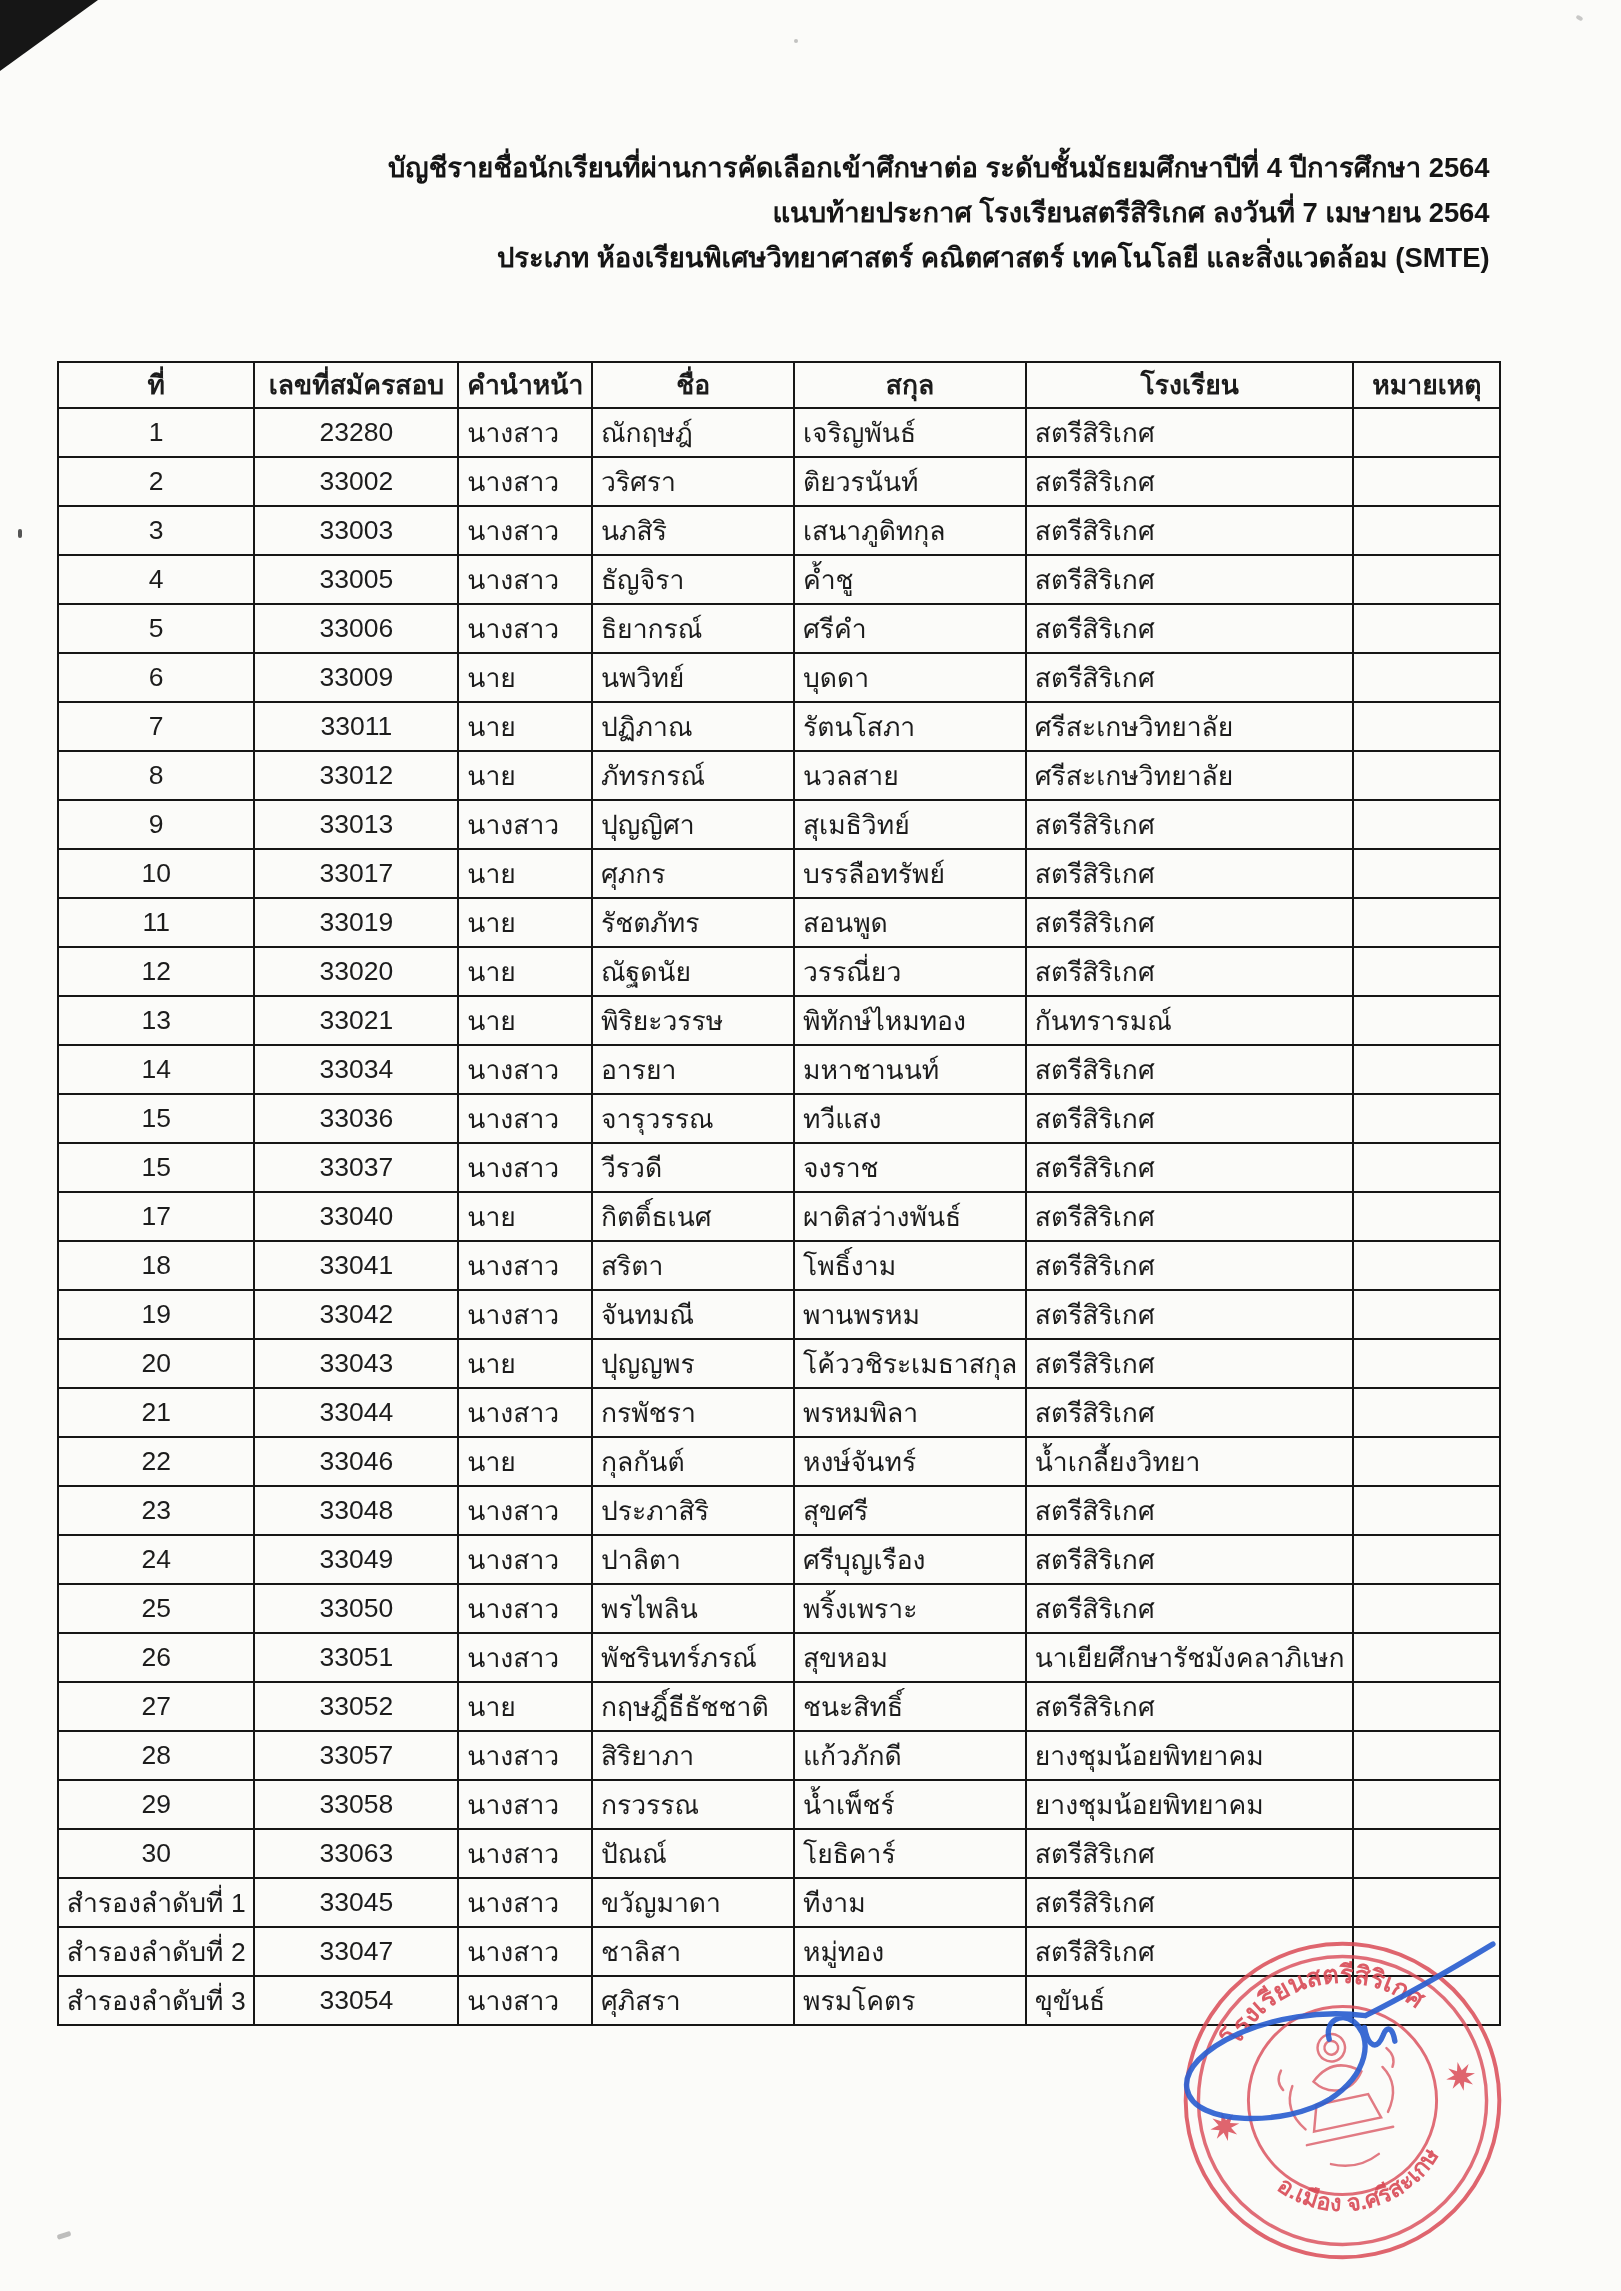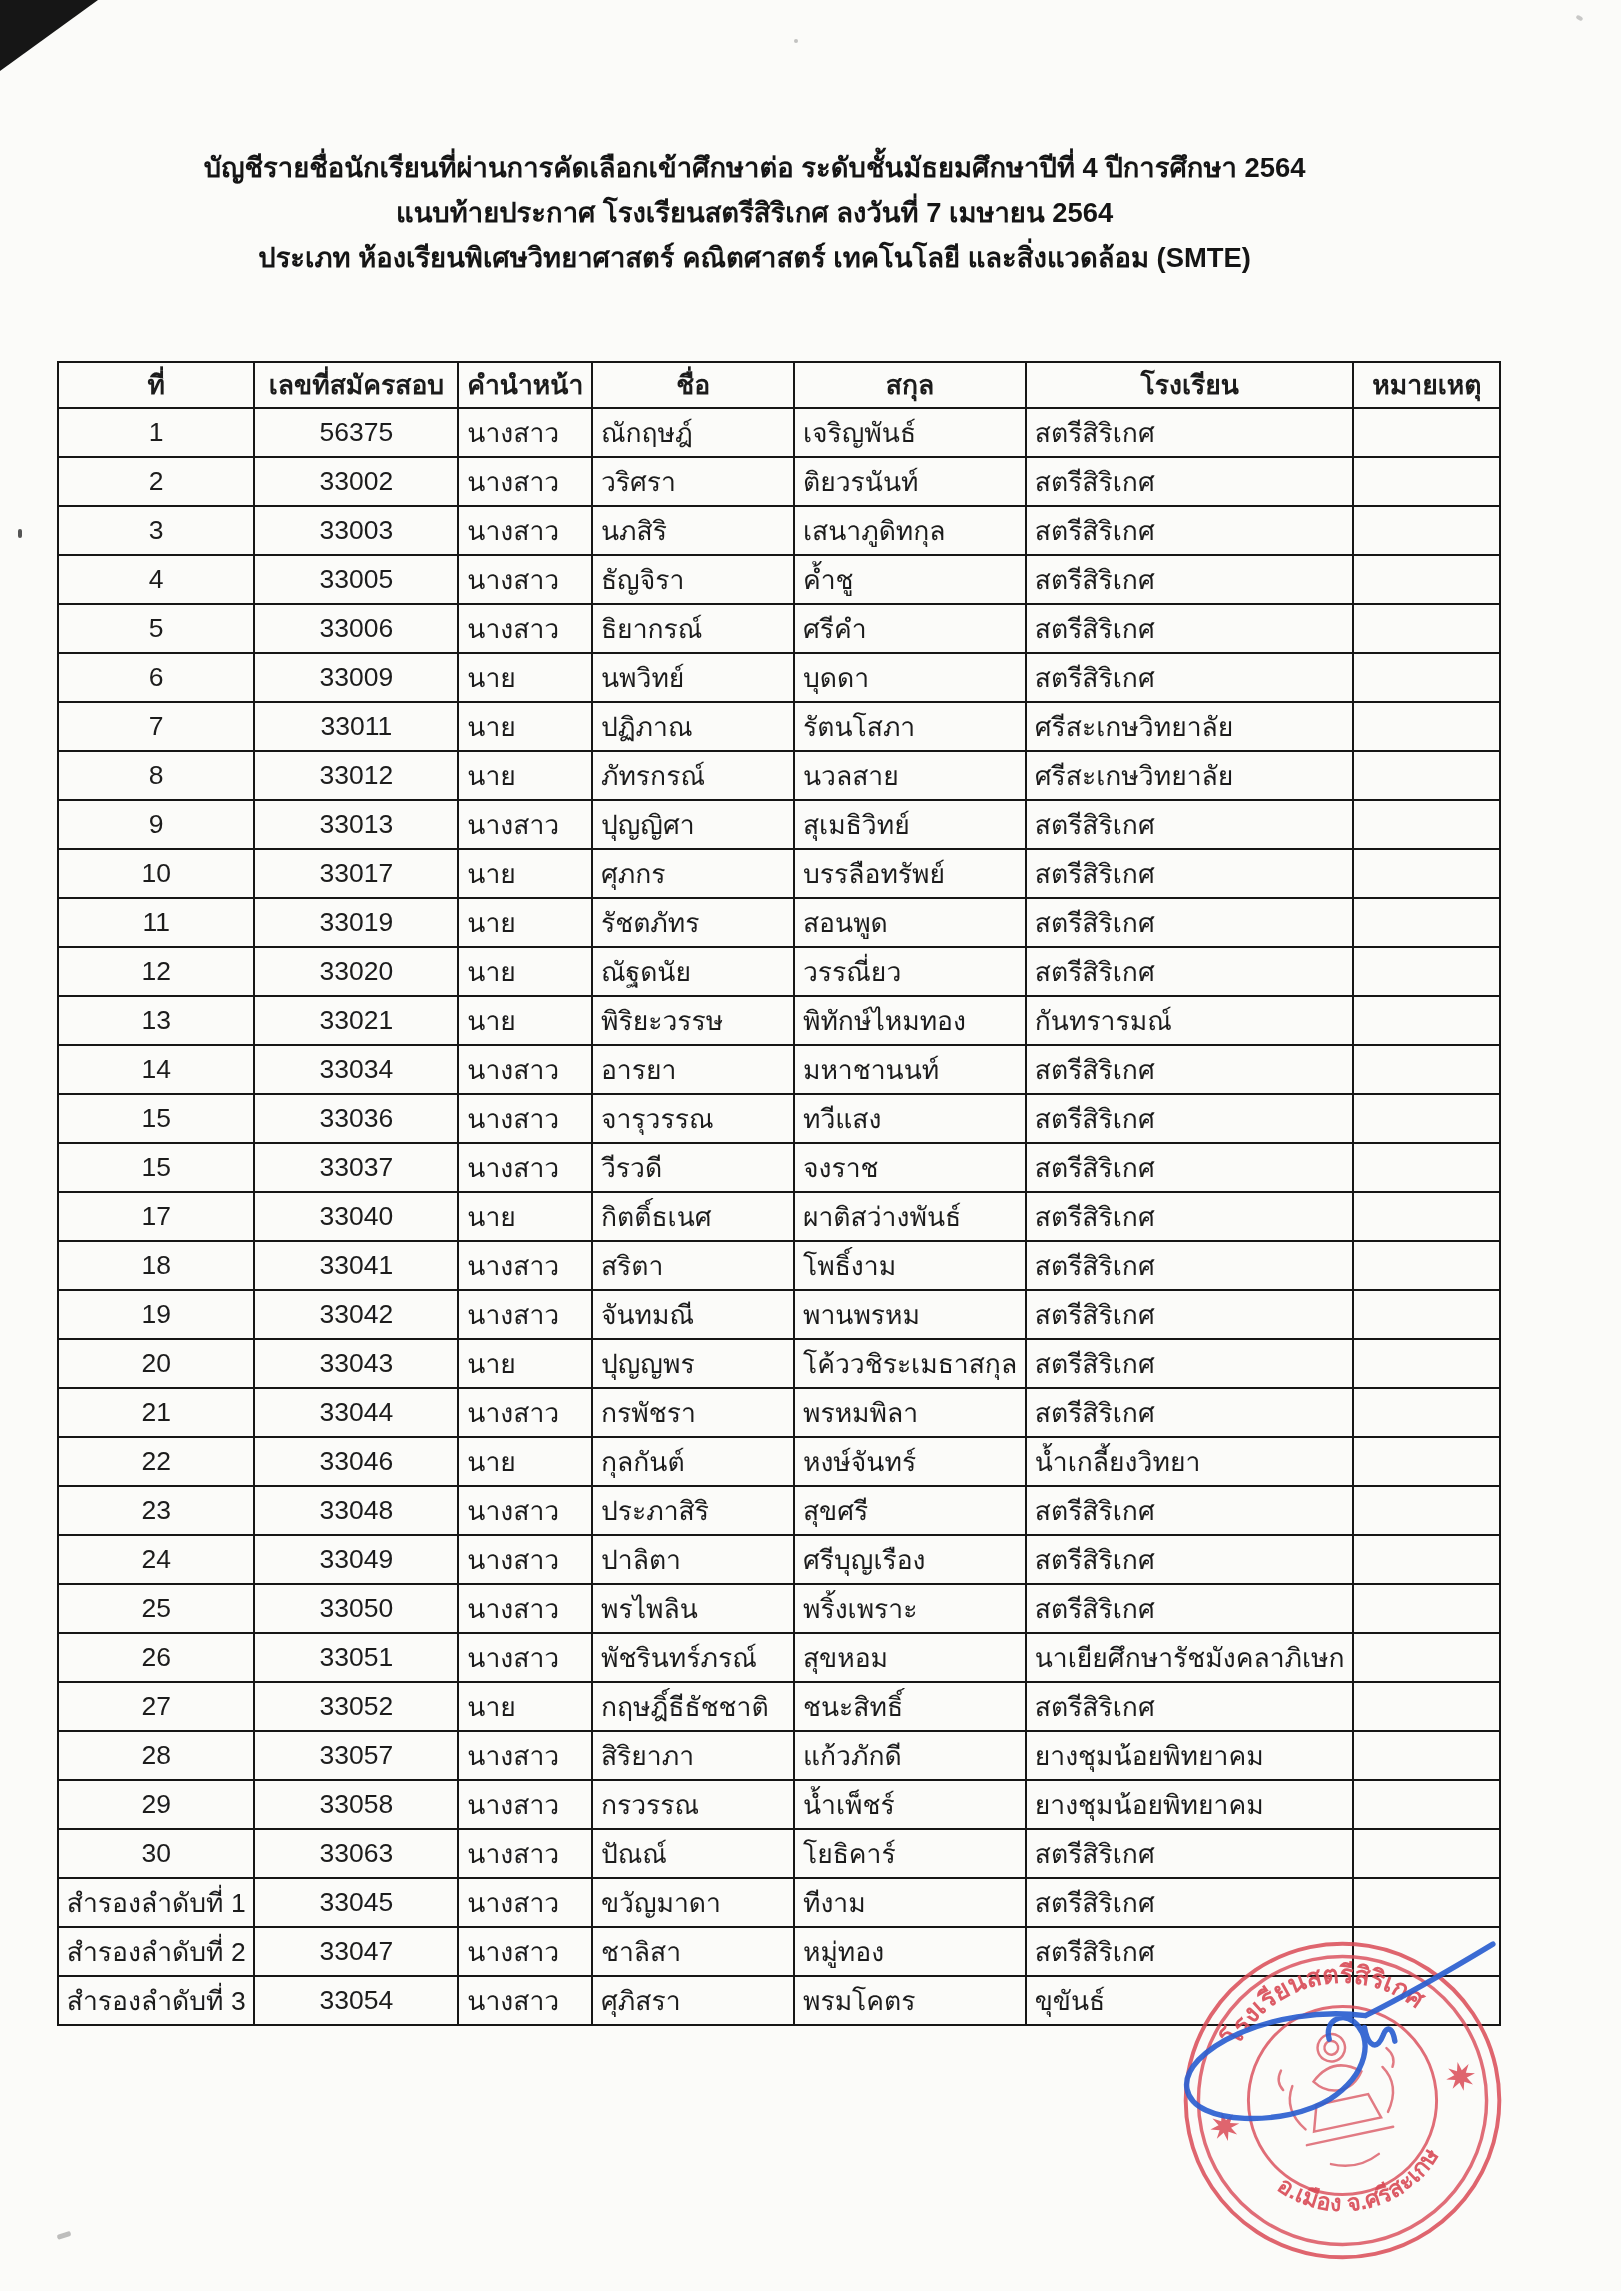--- a/index.html
+++ b/index.html
@@ -9,21 +9,21 @@
     font-family:"Liberation Sans","DejaVu Sans",sans-serif;
     color:#1b1b1b;overflow:hidden;
   }
   .scan-corner{
     position:absolute;top:0;left:0;width:0;height:0;
     border-top:71px solid #161616;border-right:98px solid transparent;
   }
   .speck{position:absolute;background:#8a8a8a;border-radius:2px;}
   .doc-header{
     position:absolute;top:145px;left:19.6px;width:1470px;
-    text-align:center;font-weight:700;font-size:27.4px;line-height:45px;
+    text-align:right;font-weight:700;font-size:27.4px;line-height:45px;
     color:#151515;
   }
   .results-table{
     position:absolute;top:361px;left:57px;
     border-collapse:collapse;table-layout:fixed;
     font-size:26.5px;color:#1c1c1c;
   }
   .results-table th,.results-table td{
     border:2px solid #161616;
     height:47px;padding:0 7.8px;overflow:hidden;white-space:nowrap;
@@ -72,21 +72,21 @@
         <th>คำนำหน้า</th>
         <th>ชื่อ</th>
         <th>สกุล</th>
         <th>โรงเรียน</th>
         <th>หมายเหตุ</th>
       </tr>
   </thead>
   <tbody id="table-body">
       <tr>
         <td class="col0">1</td>
-        <td class="col1">56375</td>
+        <td class="col1">23280</td>
         <td class="col2">นางสาว</td>
         <td class="col3">ณักฤษฎ์</td>
         <td class="col4">เจริญพันธ์</td>
         <td class="col5">สตรีสิริเกศ</td>
         <td class="col6"></td>
       </tr>
       <tr>
         <td class="col0">2</td>
         <td class="col1">33002</td>
         <td class="col2">นางสาว</td>

